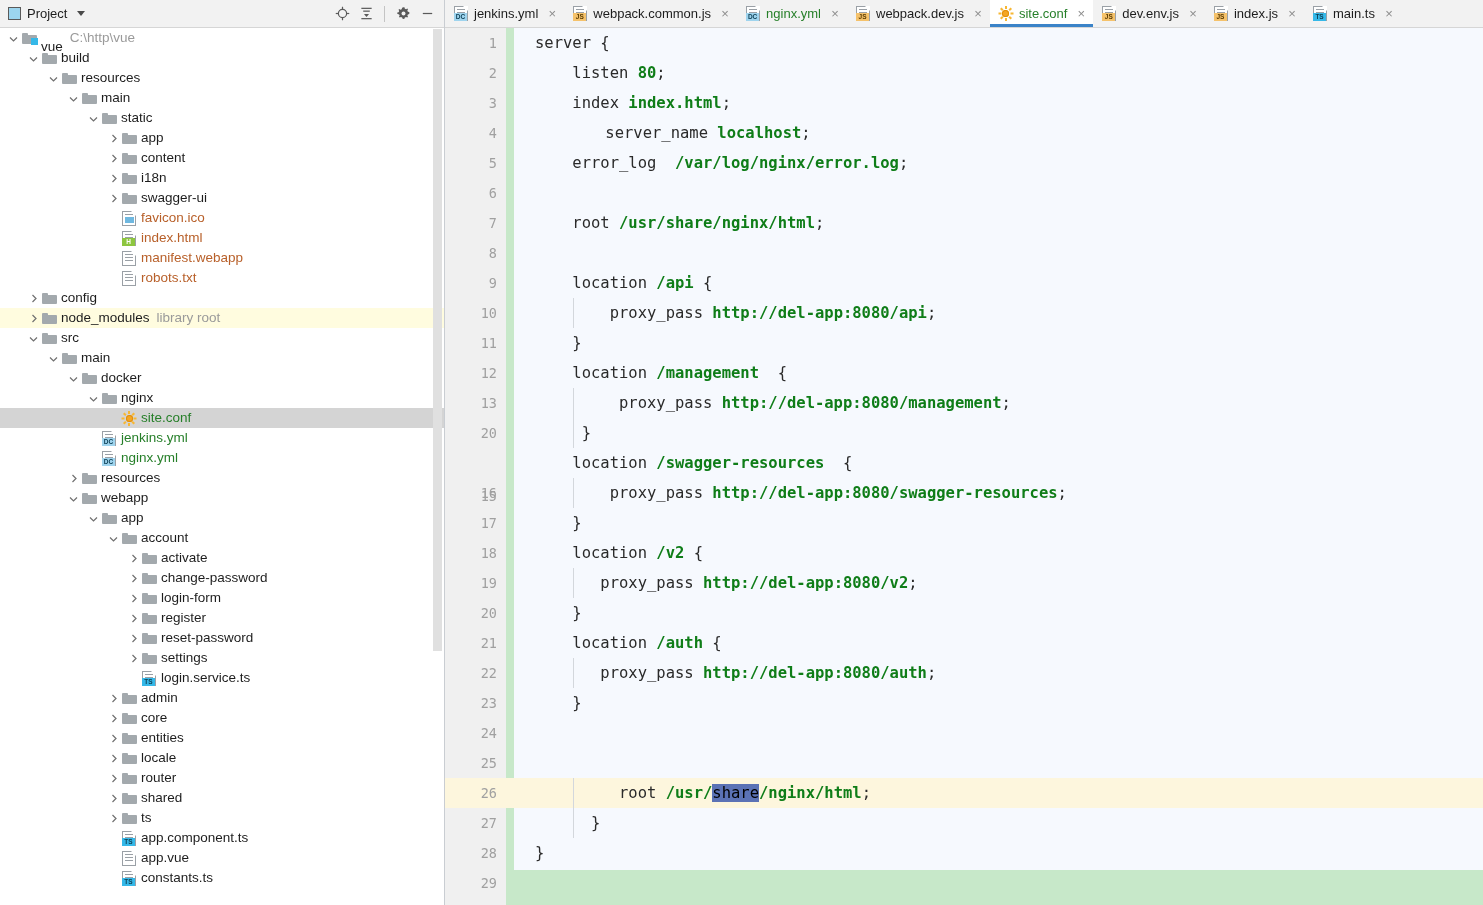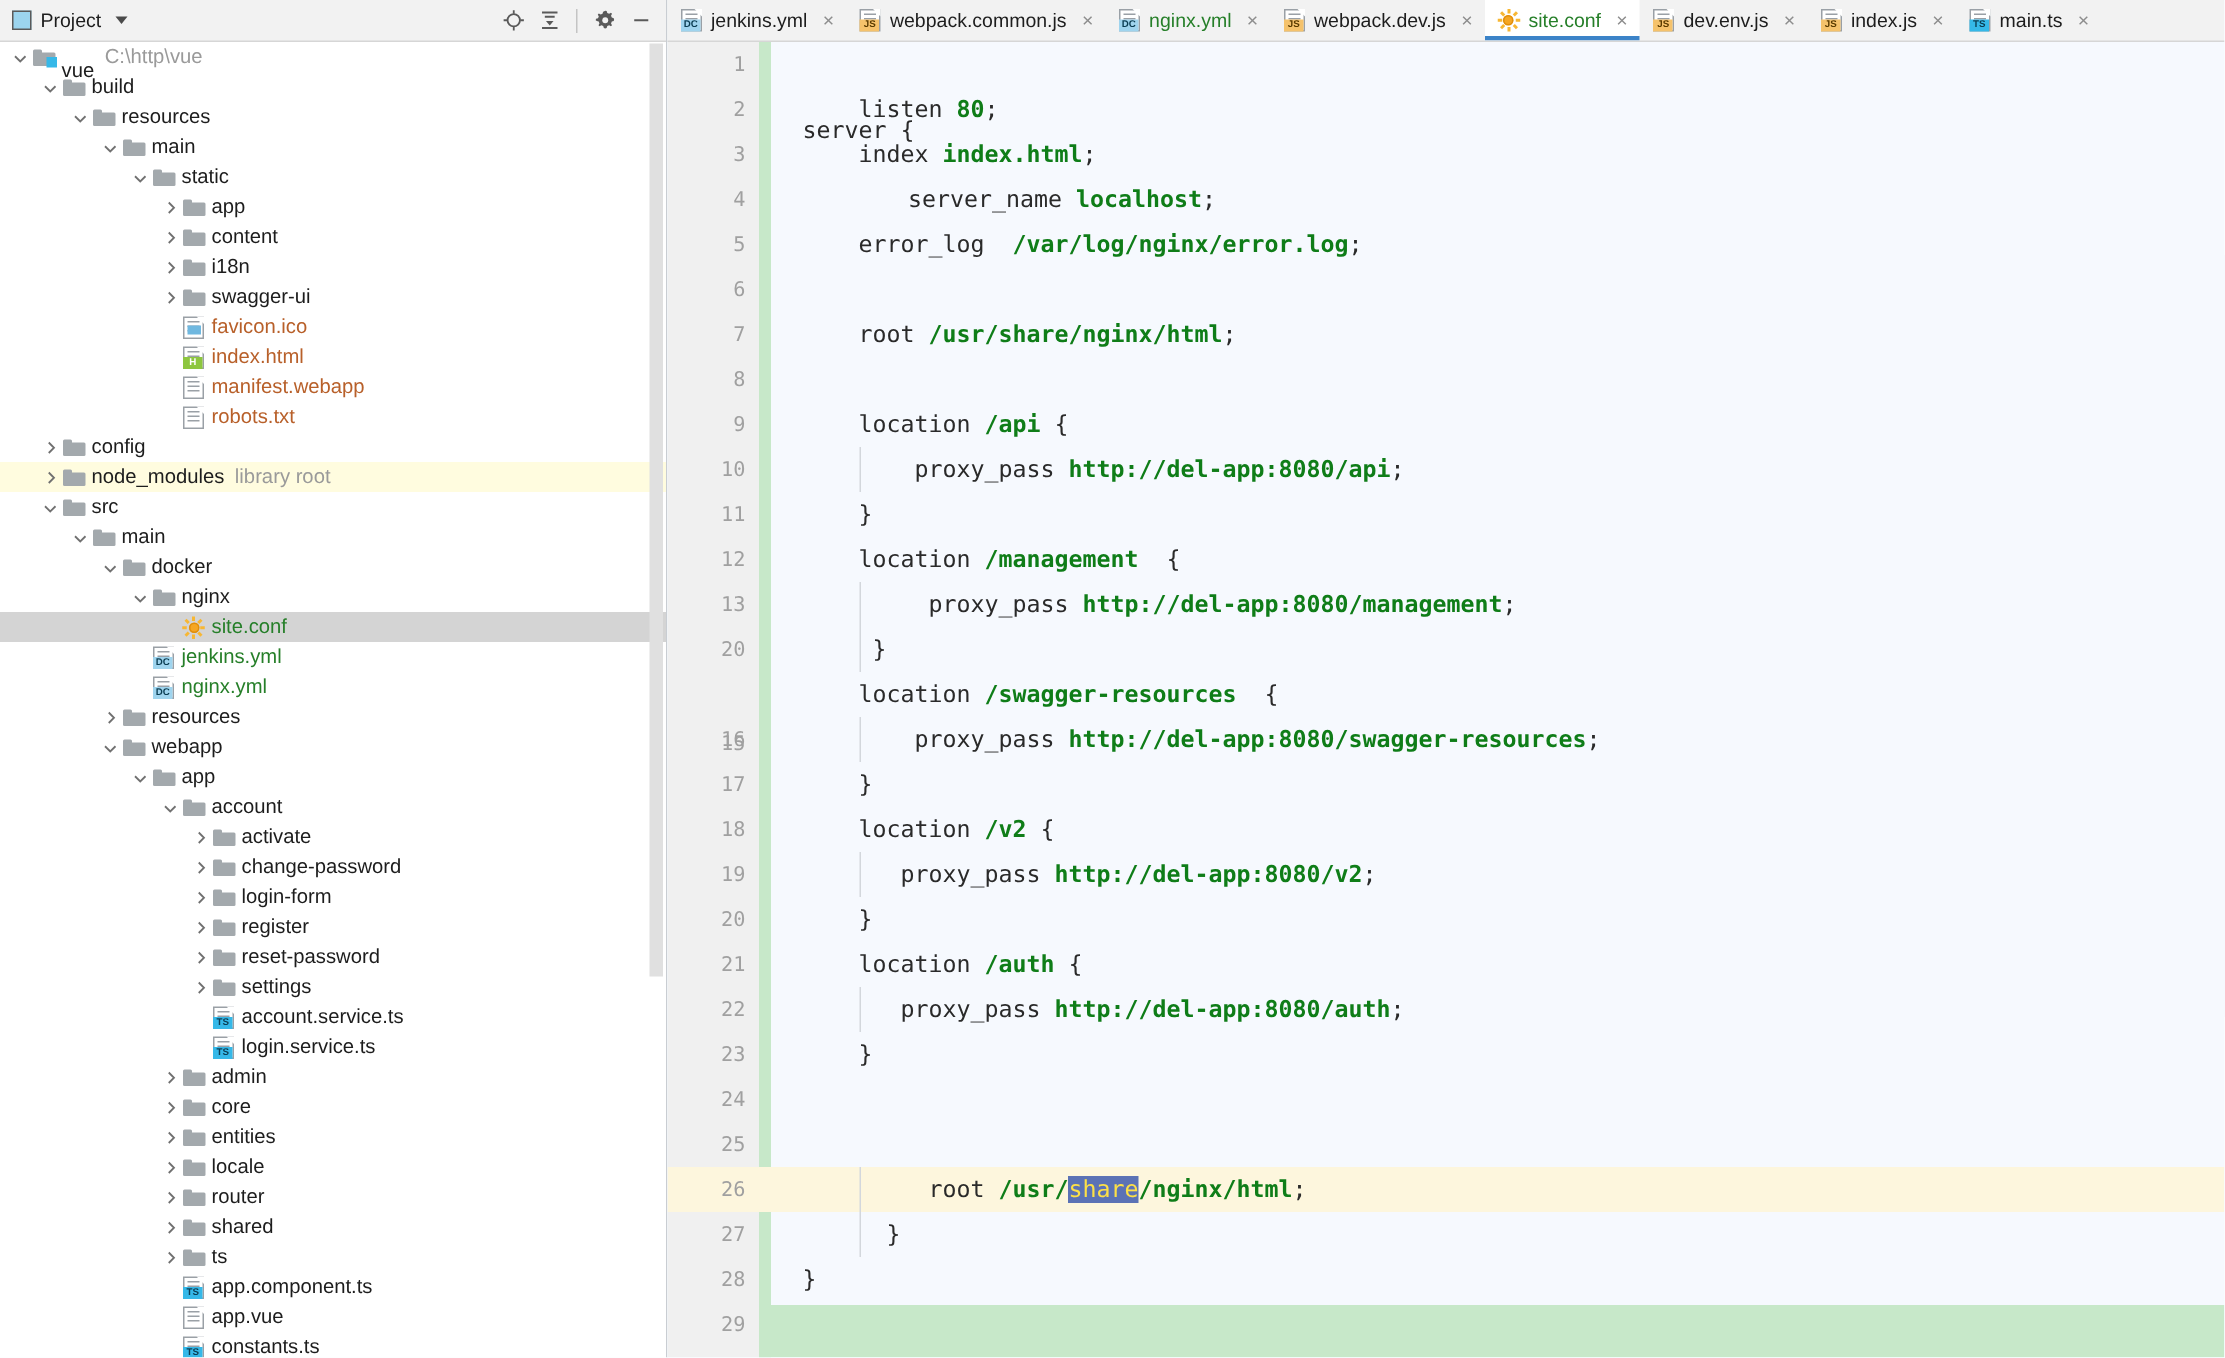--- a/index.html
+++ b/index.html
@@ -197,21 +197,21 @@
   .codeline {
     position: absolute; left: 69px; right: 0; height: 30px; line-height: 30px;
     font-family: "DejaVu Sans Mono", monospace; font-size: 15.5px;
     white-space: pre; color: #2a2a2a;
   }
   .codeline .txt { padding-left: 21px; }
   .kw { color: #2a2a2a; }
   .val { color: #0f7d18; font-weight: bold; }
   .num { color: #0f7d18; font-weight: bold; }
   .punc { color: #2a2a2a; }
-  .selhl { background: #5b72b5; color: #fde047; }
+  .selhl { background: #5b72b5; color: #000000; }
   .line-hl { position: absolute; left: 61px; right: 0; height: 30px; background: #fdf6dd; }
   .ln-hl { position: absolute; left: 0; width: 61px; height: 30px; background: #fdf6dd; }
   .indent-guide {
     position: absolute; width: 1px; background: #d3d7dc; top: 0; height: 30px;
   }
   #green-bottom {
     position: absolute; left: 69px; right: 0; bottom: 0; top: 842px;
     background: #c7e8c9;
   }
   #green-gutter-bottom {
@@ -689,36 +689,20 @@
             <span class="doc">
               <span class="fold"></span>
               <span class="lines">
                 <i></i>
                 <i></i>
                 <i></i>
               </span>
               <span class="tag ts">TS</span>
             </span>
           </span>
-          <span class="lbl">account.service.ts</span>
-        </div>
-        <div class="row">
-          <span style="width: 126px; flex: 0 0 126px;"></span>
-          <span class="arrow"></span>
-          <span class="ficon">
-            <span class="doc">
-              <span class="fold"></span>
-              <span class="lines">
-                <i></i>
-                <i></i>
-                <i></i>
-              </span>
-              <span class="tag ts">TS</span>
-            </span>
-          </span>
           <span class="lbl">login.service.ts</span>
         </div>
         <div class="row">
           <span style="width: 106px; flex: 0 0 106px;"></span>
           <span class="arrow">
             <svg width="11" height="11" viewBox="0 0 11 11">
               <path d="M4.5,2 L8,5.5 L4.5,9" fill="none" stroke="#707070" stroke-width="1.2"></path>
             </svg>
           </span>
           <span class="ficon">
@@ -976,21 +960,21 @@
           <span class="tname">main.ts</span>
           <span class="tclose">×</span>
         </div>
       </div>
     <div id="code-pane">
       <div id="gutter"></div>
       <div id="gutter-stripe"></div>
       <div id="code-bg"></div>
       <div id="lines-layer">
           <div class="ln" style="top: 0px;">1</div>
-          <div class="codeline" style="top: 0px; margin-top: 44px;"><span class="txt"><span class="kw">server </span><span class="punc">{</span></span></div>
+          <div class="codeline" style="top: 0px;"><span class="txt"><span class="kw">server </span><span class="punc">{</span></span></div>
           <div class="ln" style="top: 30px;">2</div>
           <div class="codeline" style="top: 30px;"><span class="txt"><span class="kw">    listen </span><span class="num">80</span><span class="punc">;</span></span></div>
           <div class="ln" style="top: 60px;">3</div>
           <div class="codeline" style="top: 60px;"><span class="txt"><span class="kw">    index </span><span class="val">index.html</span><span class="punc">;</span></span></div>
           <div class="ln" style="top: 90px;">4</div>
           <div class="codeline" style="top: 90px; padding-left: 33px;"><span class="txt"><span class="kw">    server_name </span><span class="val">localhost</span><span class="punc">;</span></span></div>
           <div class="ln" style="top: 120px;">5</div>
           <div class="codeline" style="top: 120px;"><span class="txt"><span class="kw">    error_log  </span><span class="val">/var/log/nginx/error.log</span><span class="punc">;</span></span></div>
           <div class="ln" style="top: 150px;">6</div>
           <div class="codeline" style="top: 150px;"><span class="txt"></span></div>

